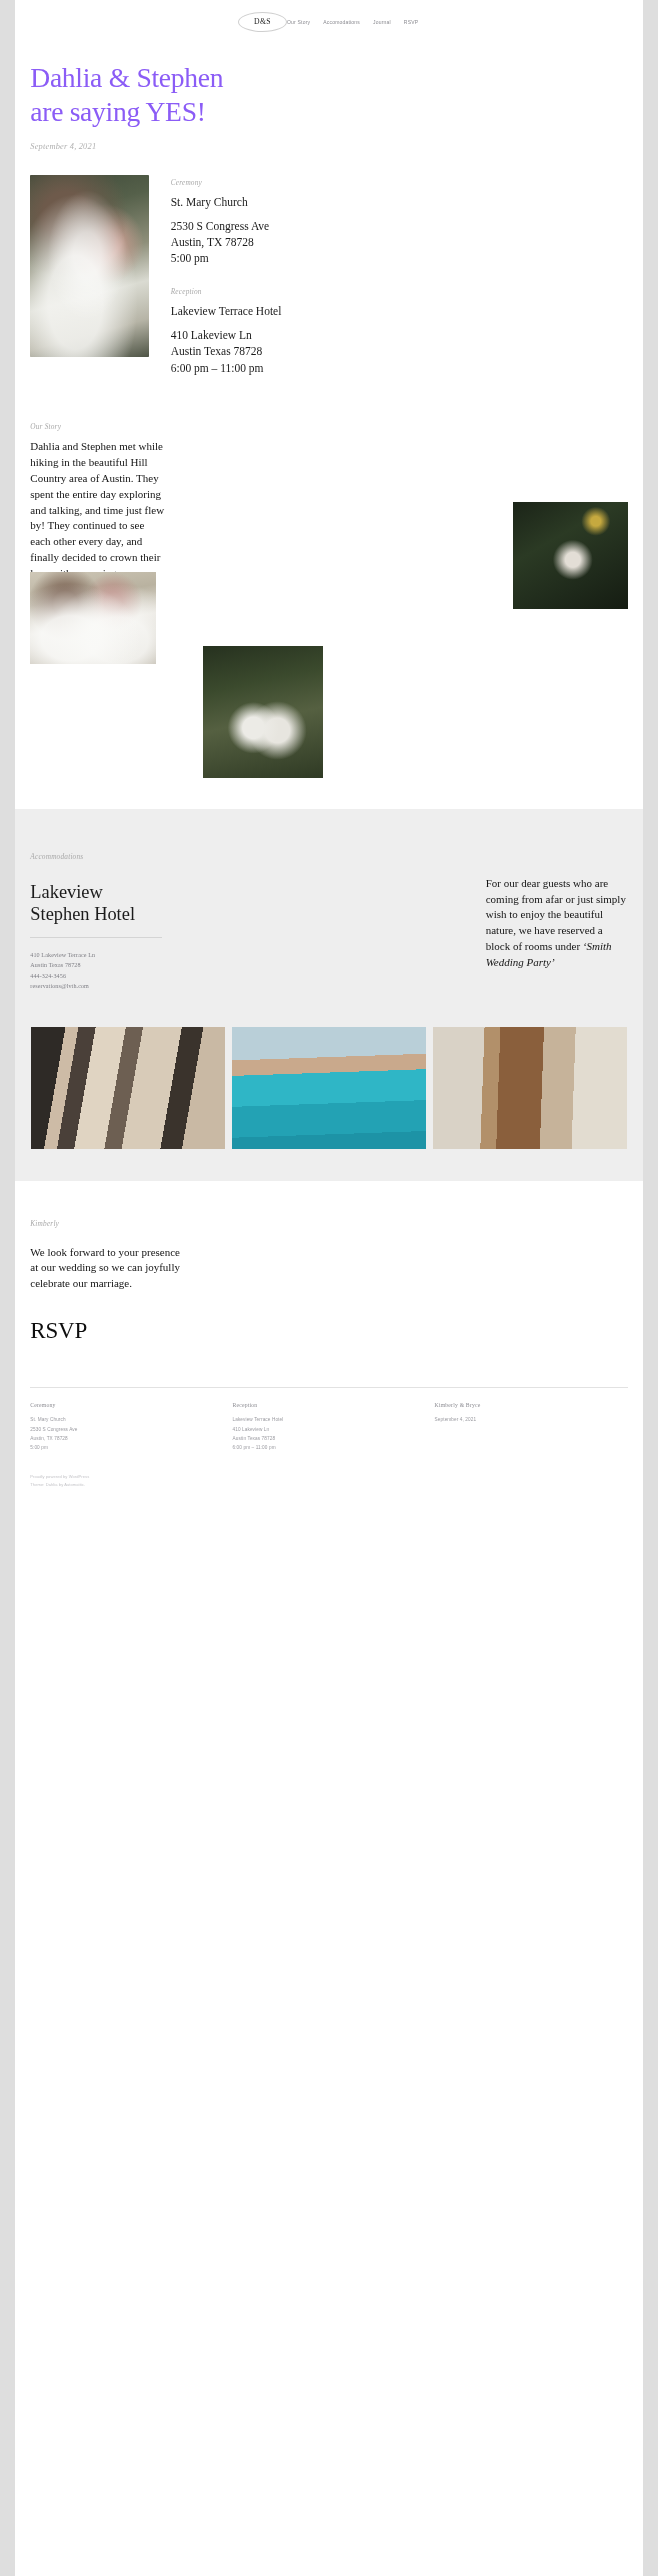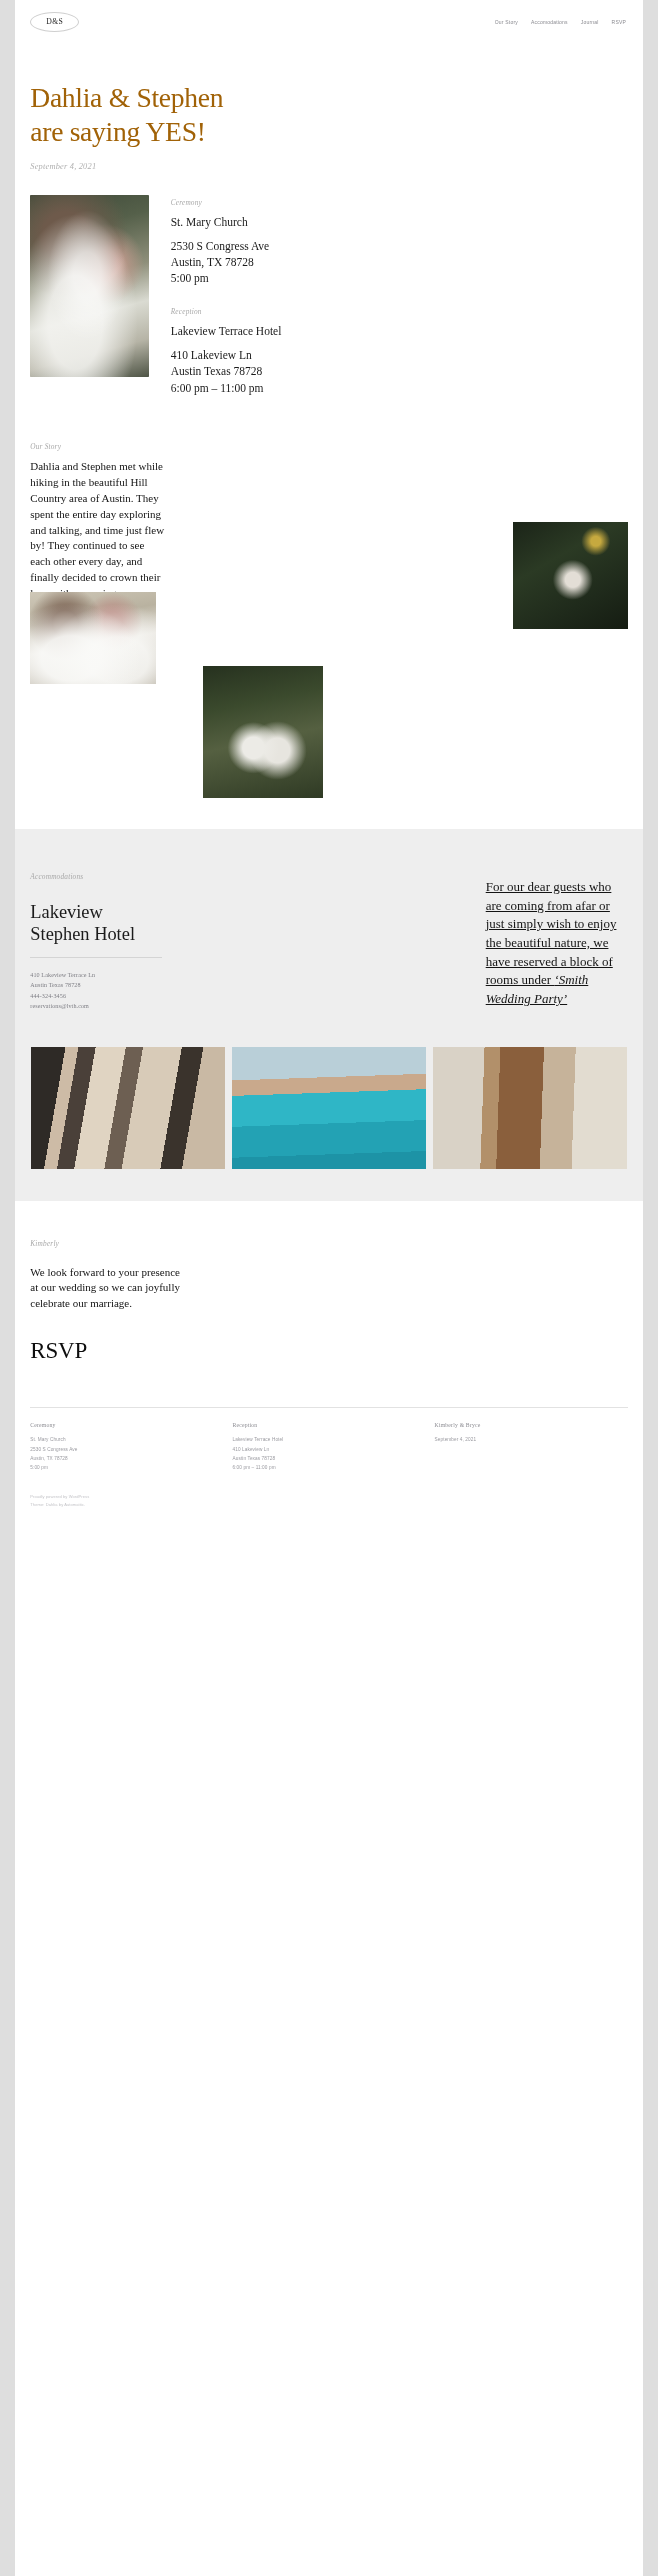--- a/index.html
+++ b/index.html
@@ -23,21 +23,21 @@
     min-height: 2576px;
     position: relative;
     overflow: hidden;
   }
 
   
   .site-header {
     height: 43px;
     display: flex;
     align-items: center;
-    justify-content: space-between;
+    justify-content: center;
     padding: 0 17px 0 15.3px;
   }
 
   .brand-mark {
     width: 49px;
     height: 20px;
     border: 0.8px solid #cfcfcf;
     border-radius: 50%;
     display: flex;
     align-items: center;
@@ -61,22 +61,21 @@
 
   
   .hero { padding: 18.4px 15.3px 0 15.3px; }
 
   .hero-title {
     font-family: "Liberation Serif", "DejaVu Serif", serif;
     font-size: 27.6px;
     line-height: 1.22;
     font-weight: 400;
     letter-spacing: -0.3px;
-    color: #a16207;
-    margin-top: 20px;
+    color: #8b5cf6;
   }
 
   .hero-date {
     margin-top: 13px;
     font-style: italic;
     font-size: 8.4px;
     color: #b0b0b0;
     letter-spacing: 0.2px;
   }
 
@@ -218,24 +217,23 @@
   }
 
   .hotel-contact {
     font-size: 6.1px;
     line-height: 1.72;
     color: #7e7e84;
     letter-spacing: 0.1px;
   }
 
   .accom-copy {
-    font-size: 13px;
+    font-size: 11px;
     line-height: 1.44;
     color: #141414;
-    text-decoration: underline;
   }
   .accom-copy em { font-style: italic; }
 
   .accom-gallery {
     margin-top: 35px;
     display: flex;
     gap: 6.9px;
     padding: 0 0.8px;
   }
   .gal {

